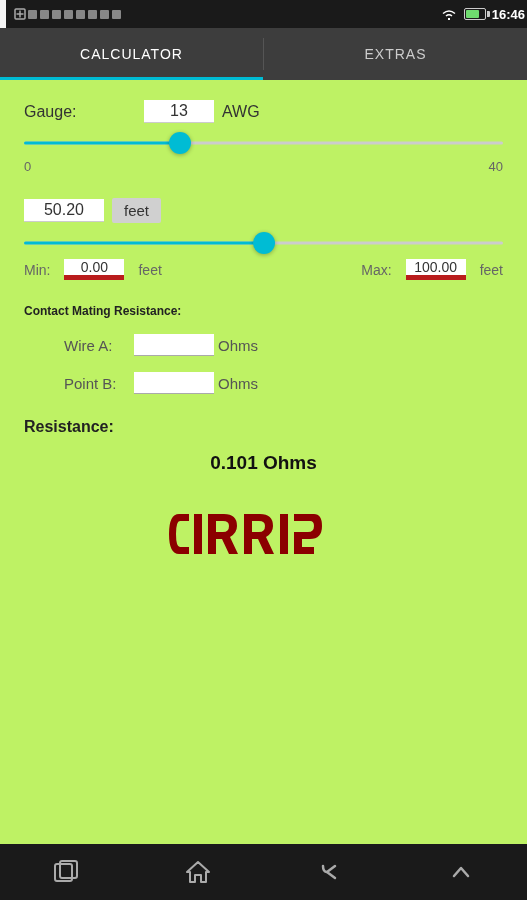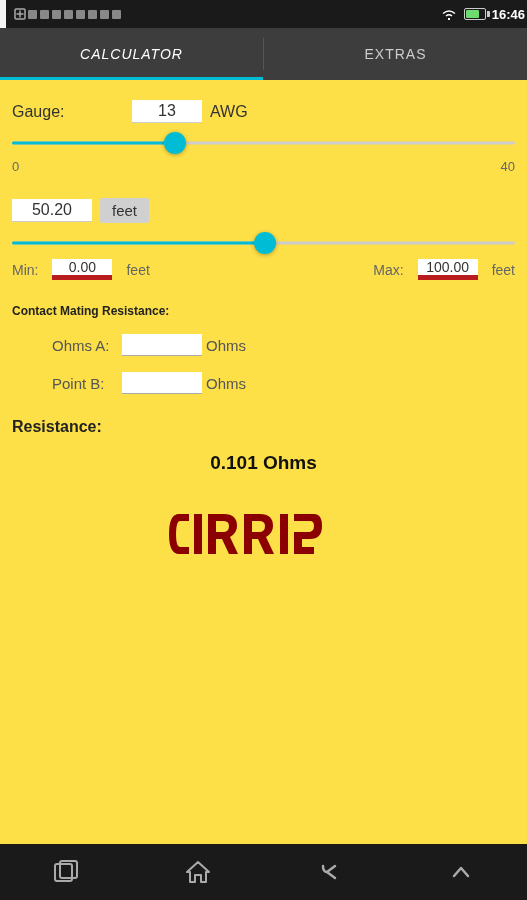--- a/index.html
+++ b/index.html
@@ -81,42 +81,41 @@
       cursor: pointer;
       position: relative;
       color: #ccc;
       font-size: 14px;
       font-weight: 500;
       letter-spacing: 1px;
     }
     .tab.active {
       color: white;
       background: #3d3d3d;
-      font-style: italic;
     }
     .tab.active::after {
       content: '';
       position: absolute;
       bottom: 0;
       left: 0;
       right: 0;
       height: 3px;
       background: #00bcd4;
     }
     .tab-divider {
       width: 1px;
       background: #555;
       margin: 10px 0;
     }
 
     
     #main-content {
       width: 100%;
-      background: #fde047;
-      padding: 20px 12px;
+      background: #bef264;
+      padding: 20px 24px;
       height: calc(900px - 28px - 52px - 56px);
       overflow-y: auto;
     }
 
     
     .section {
       margin-bottom: 24px;
     }
     .field-row {
       display: flex;
@@ -405,21 +404,21 @@
         <span class="min-max-label">Max:</span>
         <input class="min-max-input" type="text" value="100.00" style="">
         <span class="min-max-unit">feet</span>
       </div>
     </div>
   </div>
 
   <div class="section">
     <div class="section-header">Contact Mating Resistance:</div>
     <div class="point-row">
-      <span class="point-label">Ohms A:</span>
+      <span class="point-label">Wire A:</span>
       <input class="point-input" type="text" value="" style="">
       <span class="point-unit">Ohms</span>
     </div>
     <div class="point-row">
       <span class="point-label">Point B:</span>
       <input class="point-input" type="text" value="" style="">
       <span class="point-unit">Ohms</span>
     </div>
   </div>
 

